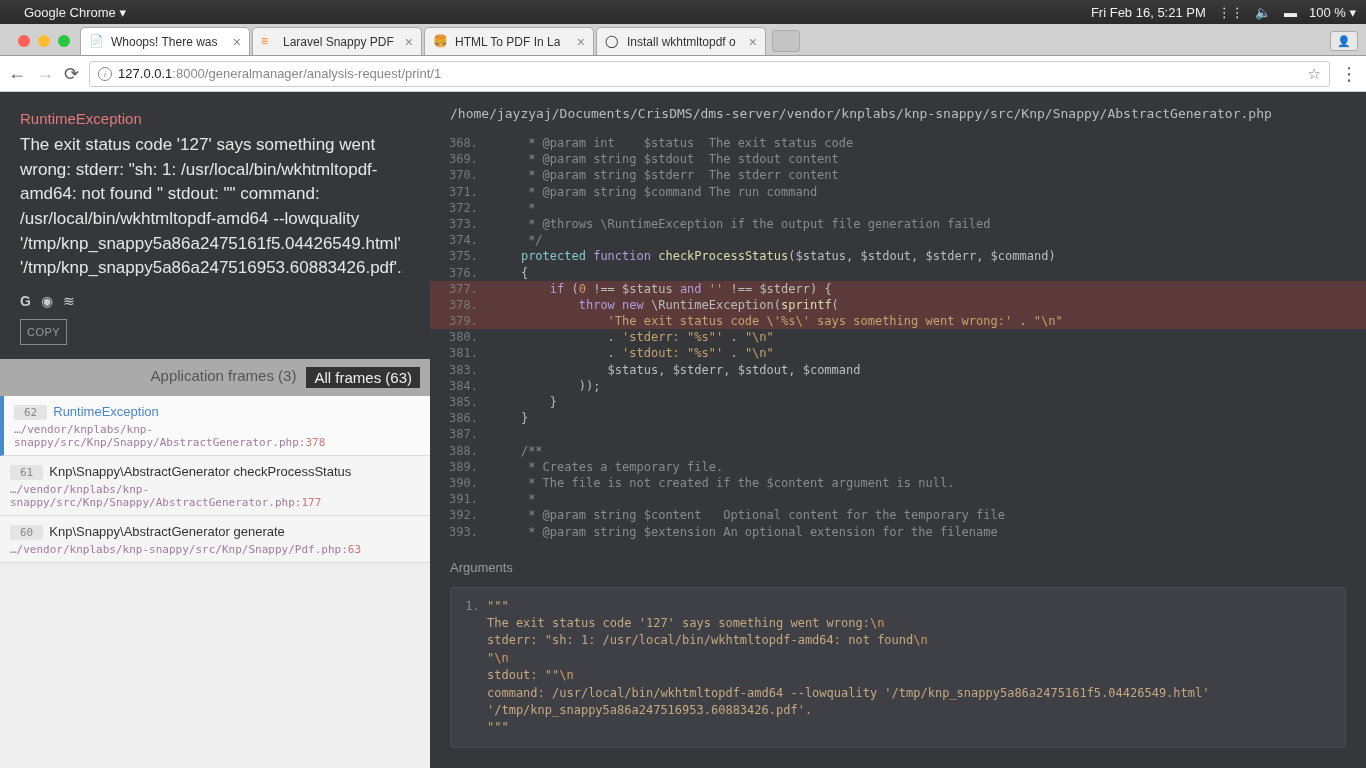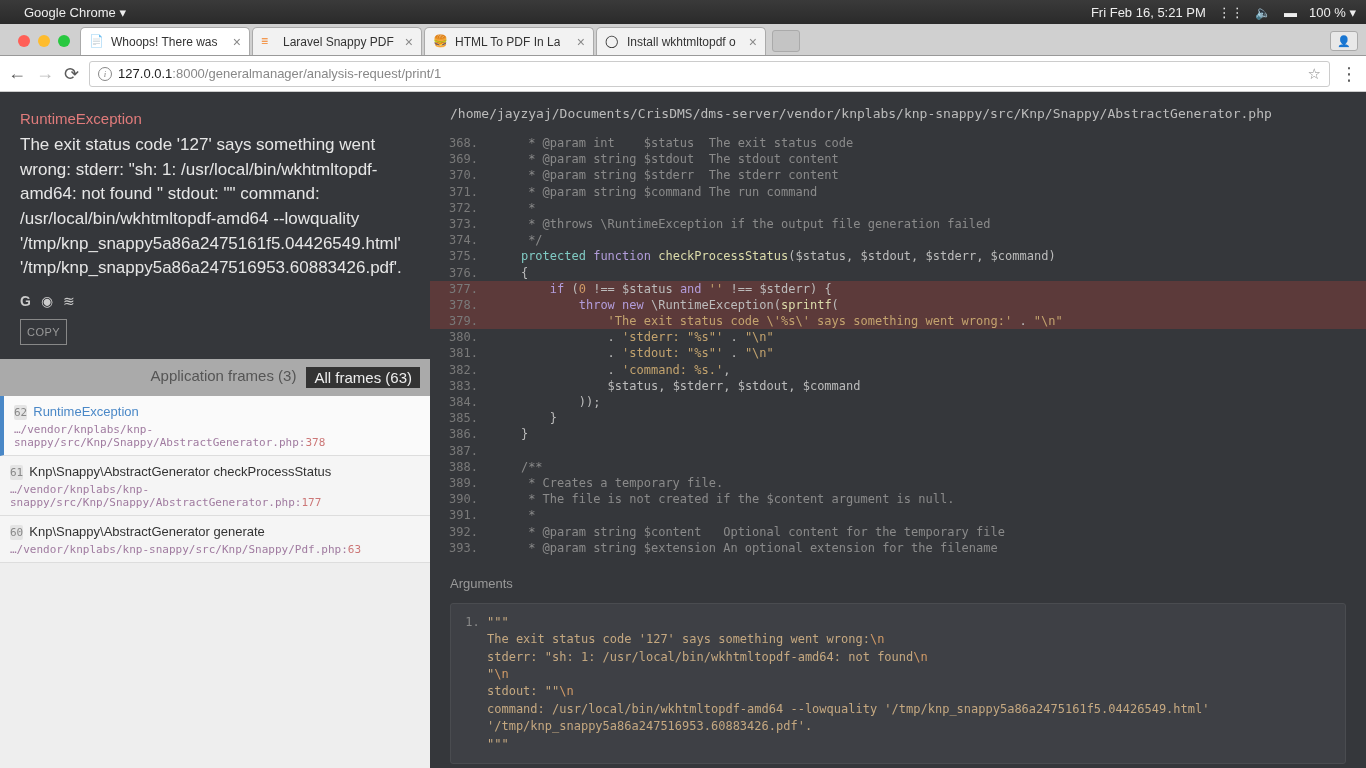--- a/index.html
+++ b/index.html
@@ -40,21 +40,21 @@
 .exmsg { color:#e6e6e6; font-size:17px; line-height:1.45; word-wrap:break-word; font-weight:400; }
 .eicons { margin-top:12px; display:flex; gap:10px; color:#ccc; font-size:14px; }
 .copybtn { margin-top:10px; border:1px solid #888; background:transparent; color:#999; font-size:11px; padding:6px 6px; letter-spacing:.5px; }
 
 .frametabs { background:#aaaaaa; padding:8px 10px; display:flex; gap:10px; align-items:flex-start; font-size:15px; color:#555; justify-content:flex-end; }
 .frametabs .pill { background:#333; color:#eee; border-radius:0; padding:2px 8px; }
 
 .frames { background:#eee; flex:1; overflow:hidden; }
 .frame { border-bottom:1px solid #ddd; padding:8px 10px 6px; font-size:13px; background:#f5f5f5; position:relative; }
 .frame.active { border-left:4px solid #4a88c7; background:#fafafa; }
-.frame .num { background:#e4e4e4; color:#888; font-size:11px; padding:1px 0; border-radius:2px; margin-right:6px; font-family:monospace; }
+.frame .num { background:#e4e4e4; color:#888; font-size:11px; padding:1px 10px; border-radius:2px; margin-right:6px; font-family:monospace; }
 .frame .title { color:#4a88c7; }
 .frame .title.plain { color:#333; }
 .frame .path { font-family:Menlo,Consolas,monospace; font-size:11px; color:#a07ba0; margin-top:4px; }
 .frame .path .ln { color:#c77; }
 
 .main { flex:1; background:#35373b; color:#bbb; overflow:hidden; display:flex; flex-direction:column; }
 .filepath { padding:14px 20px 10px; font-size:13px; font-family:Menlo,Consolas,monospace; color:#bcbcbc; }
 
 .code { background:#35373b; font-family:Menlo,Consolas,monospace; font-size:12px; line-height:1.35; padding:4px 0 8px; }
 .line { display:flex; white-space:pre; }
@@ -175,21 +175,20 @@
 <div class="line"><span class="gutter">372.</span><span class="src">     <span class="com">*</span></span></div>
 <div class="line"><span class="gutter">373.</span><span class="src">     <span class="com">* @throws \RuntimeException if the output file generation failed</span></span></div>
 <div class="line"><span class="gutter">374.</span><span class="src">     <span class="com">*/</span></span></div>
 <div class="line"><span class="gutter">375.</span><span class="src">    <span class="kw2">protected</span> <span class="kw">function</span> <span class="fn">checkProcessStatus</span>(<span class="var">$status</span>, <span class="var">$stdout</span>, <span class="var">$stderr</span>, <span class="var">$command</span>)</span></div>
 <div class="line"><span class="gutter">376.</span><span class="src">    {</span></div>
 <div class="line hl"><span class="gutter">377.</span><span class="src">        <span class="kw">if</span> (<span class="num">0</span> !== <span class="var">$status</span> <span class="kw">and</span> <span class="str">''</span> !== <span class="var">$stderr</span>) {</span></div>
 <div class="line hl"><span class="gutter">378.</span><span class="src">            <span class="kw">throw</span> <span class="kw">new</span> \RuntimeException(<span class="fn">sprintf</span>(</span></div>
 <div class="line hl"><span class="gutter">379.</span><span class="src">                <span class="str">'The exit status code \'%s\' says something went wrong:'</span> . <span class="str">"\n"</span></span></div>
 <div class="line"><span class="gutter">380.</span><span class="src">                . <span class="str">'stderr: "%s"'</span> . <span class="str">"\n"</span></span></div>
 <div class="line"><span class="gutter">381.</span><span class="src">                . <span class="str">'stdout: "%s"'</span> . <span class="str">"\n"</span></span></div>
-<div class="line"><span class="gutter">382.</span><span class="src">                . <span class="str">'command: %s.'</span>,</span></div>
 <div class="line"><span class="gutter">383.</span><span class="src">                <span class="var">$status</span>, <span class="var">$stderr</span>, <span class="var">$stdout</span>, <span class="var">$command</span></span></div>
 <div class="line"><span class="gutter">384.</span><span class="src">            ));</span></div>
 <div class="line"><span class="gutter">385.</span><span class="src">        }</span></div>
 <div class="line"><span class="gutter">386.</span><span class="src">    }</span></div>
 <div class="line"><span class="gutter">387.</span><span class="src"></span></div>
 <div class="line"><span class="gutter">388.</span><span class="src">    <span class="com">/**</span></span></div>
 <div class="line"><span class="gutter">389.</span><span class="src">     <span class="com">* Creates a temporary file.</span></span></div>
 <div class="line"><span class="gutter">390.</span><span class="src">     <span class="com">* The file is not created if the $content argument is null.</span></span></div>
 <div class="line"><span class="gutter">391.</span><span class="src">     <span class="com">*</span></span></div>
 <div class="line"><span class="gutter">392.</span><span class="src">     <span class="com">* @param string $content   Optional content for the temporary file</span></span></div>

